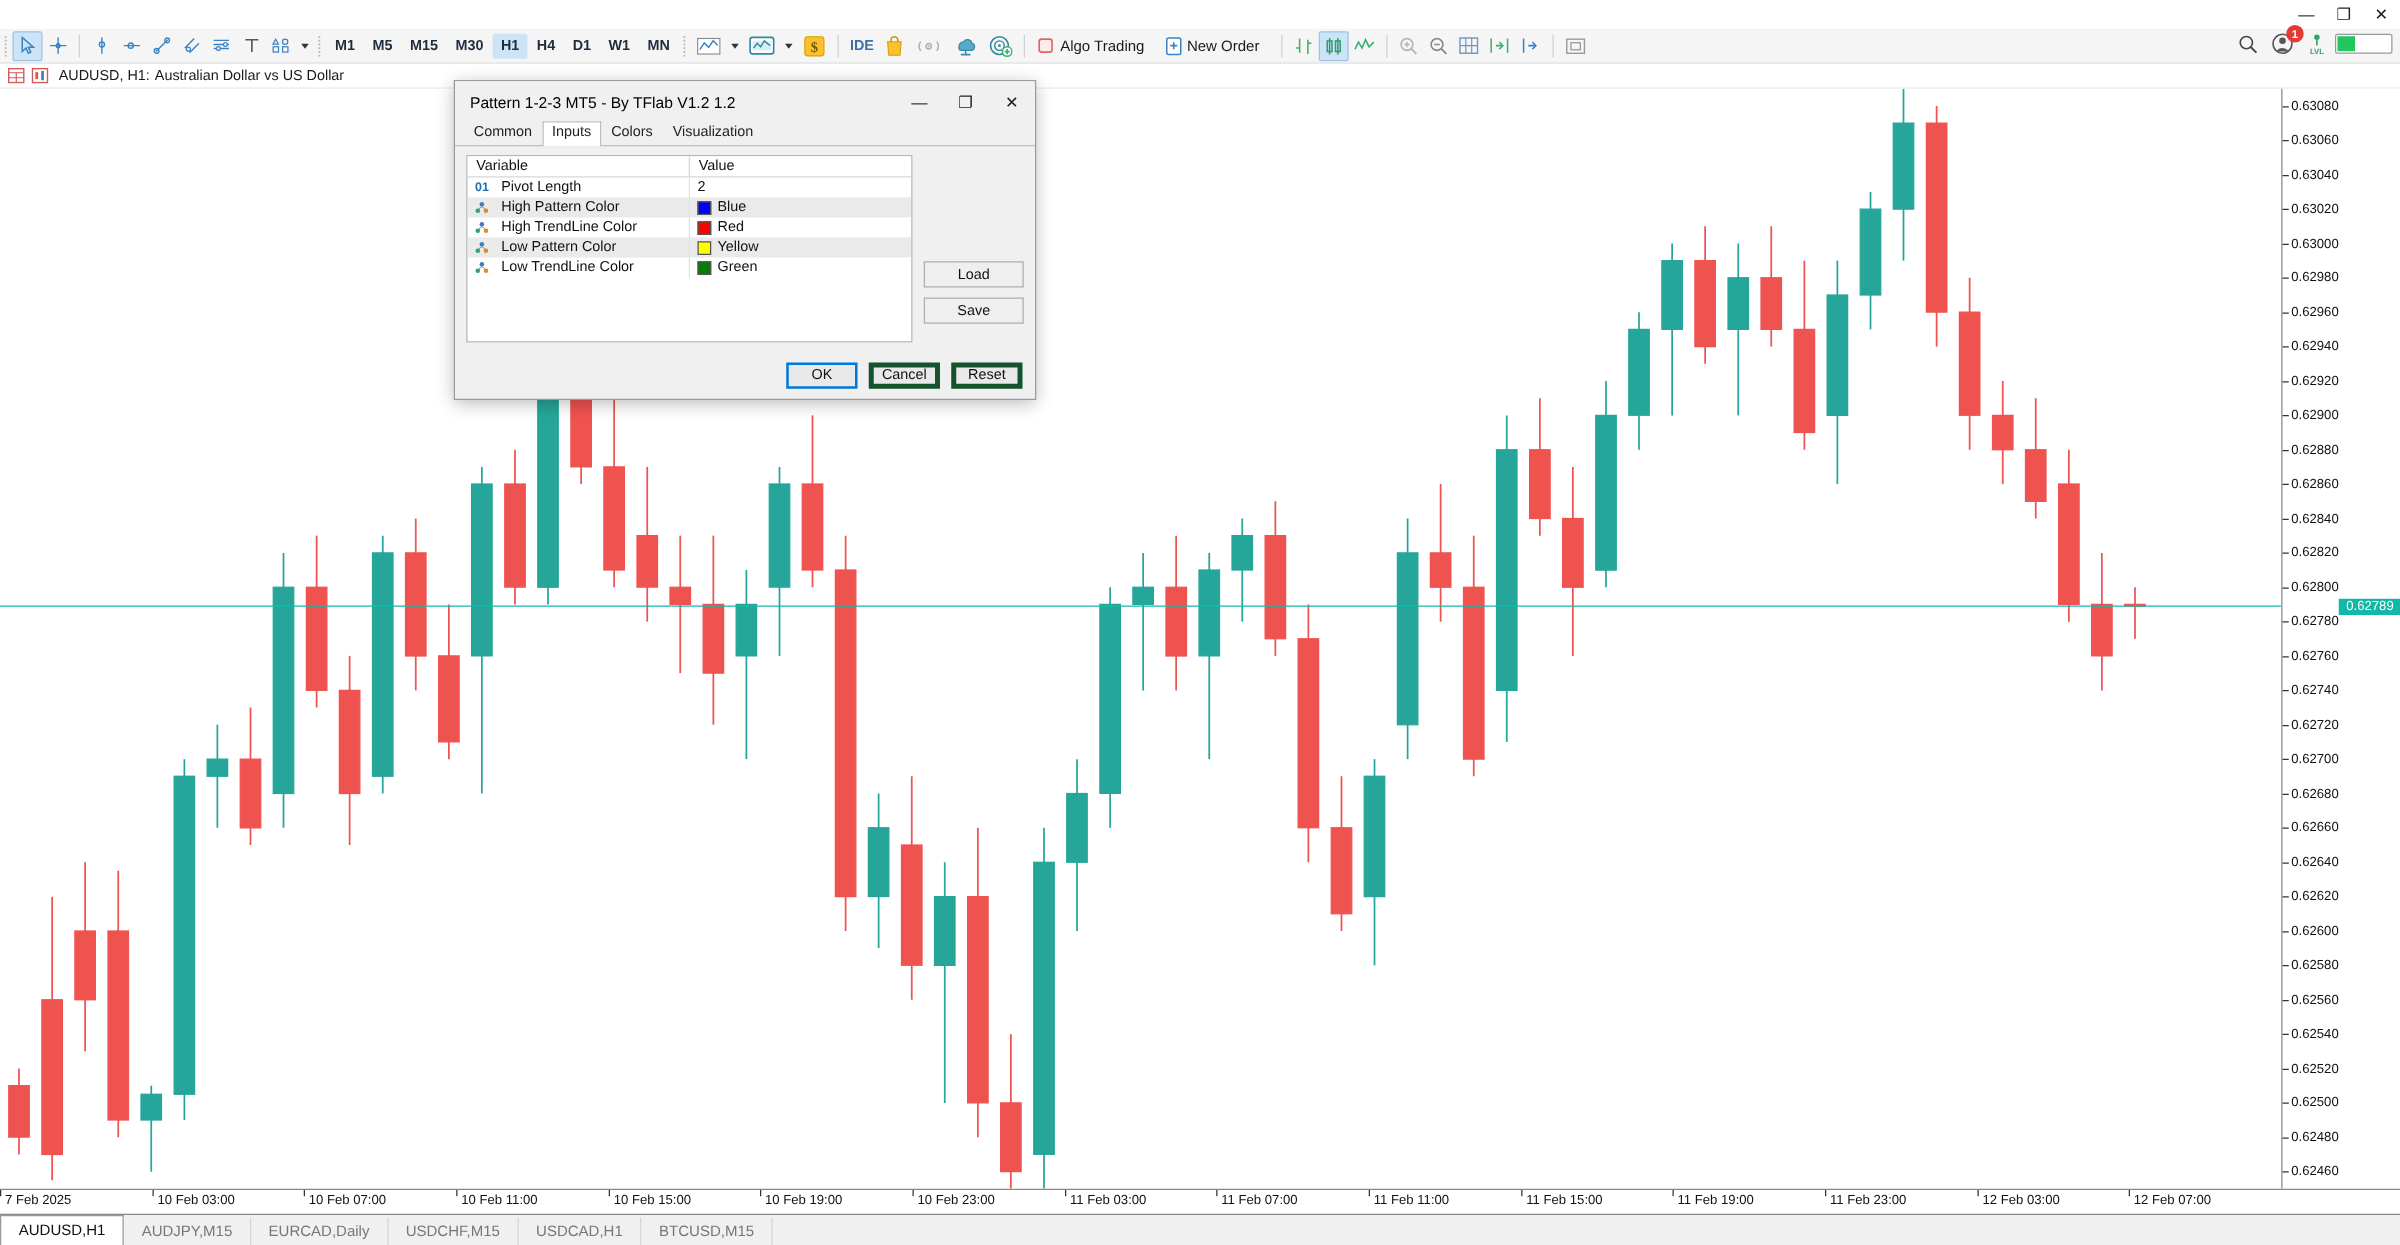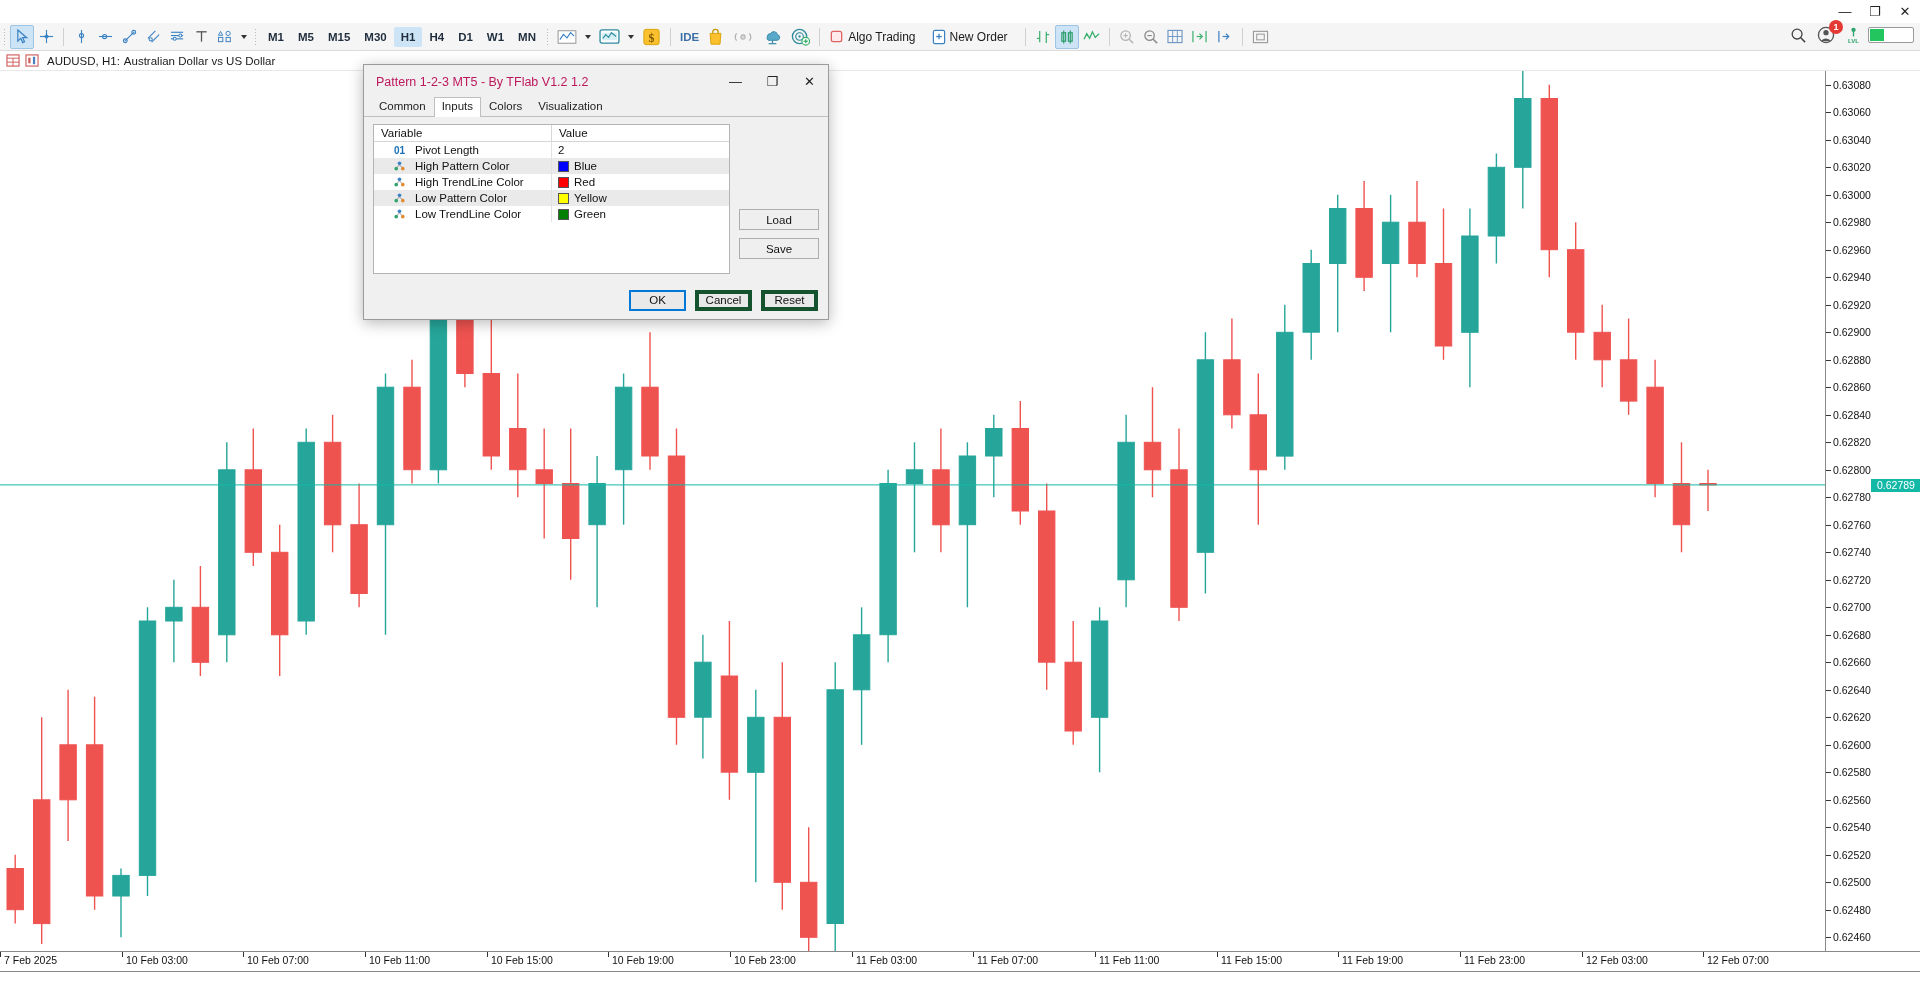--- a/index.html
+++ b/index.html
@@ -145,21 +145,21 @@
   
   .dialog {
     position: absolute; left: 363px; top: 64px; width: 466px; height: 256px;
     background: #f0f0f0; border: 1px solid #9b9b9b;
     box-shadow: 0 3px 14px rgba(0,0,0,0.28); z-index: 100;
   }
   .dlg-title {
     height: 33px; display: flex; align-items: center; background: #f0f0f0;
     padding-left: 12px;
   }
-  .dlg-title-text { font-size: 12.5px; color: #be185d; }
+  .dlg-title-text { font-size: 12.5px; color: #000000; }
   .dlg-wc { width: 37px; height: 33px; display: flex; align-items: center;
             justify-content: center; font-size: 13px; color: #222; cursor: default; }
 
   .dlg-tabs { display: flex; align-items: flex-end; height: 19px;
               padding-left: 7px; border-bottom: 1px solid #bfbfbf; }
   .dtab {
     font-size: 11.5px; color: #222; padding: 2px 7px 3px; cursor: default;
     border: 1px solid transparent; border-bottom: none; line-height: 13px;
   }
   .dtab.active {
@@ -170,21 +170,21 @@
   .vtable {
     width: 357px; height: 150px; background: #fff; border: 1px solid #b4b4b4;
     font-size: 11.5px; overflow: hidden;
   }
   .vt-head { display: flex; height: 17px; border-bottom: 1px solid #d7d7d7; background: #fff; }
   .vt-h1 { width: 178px; padding-left: 7px; line-height: 17px; color: #111;
            border-right: 1px solid #d7d7d7; }
   .vt-h2 { flex: 1; padding-left: 7px; line-height: 17px; color: #111; }
   .vt-row { display: flex; height: 16px; align-items: center; }
   .vt-row.alt { background: #eaeaea; }
-  .vt-c1 { width: 178px; display: flex; align-items: center; padding-left: 20px;
+  .vt-c1 { width: 178px; display: flex; align-items: center; padding-left: 6px;
            border-right: 1px solid #e2e2e2; height: 16px; }
   .vt-c2 { flex: 1; display: flex; align-items: center; padding-left: 6px; height: 16px; }
   .vt-name { font-size: 11.5px; color: #111; margin-left: 6px; }
   .vt-val { font-size: 11.5px; color: #111; }
   .sw { width: 11px; height: 11px; border: 1px solid #555; margin-right: 5px; flex: none; }
   .idx { font-size: 10px; color: #1a6fb5; font-weight: 600; width: 15px; }
 
   .sidebtns { position: absolute; right: 9px; top: 92px; }
   .sbtn {
     width: 80px; height: 21px; background: #efefef; border: 1px solid #adadad;
@@ -798,20 +798,30 @@
         <div class="ttick" style="left: 973px;">11 Feb 07:00</div>
         <div class="ttick" style="left: 1095px;">11 Feb 11:00</div>
         <div class="ttick" style="left: 1217px;">11 Feb 15:00</div>
         <div class="ttick" style="left: 1338px;">11 Feb 19:00</div>
         <div class="ttick" style="left: 1460px;">11 Feb 23:00</div>
         <div class="ttick" style="left: 1582px;">12 Feb 03:00</div>
         <div class="ttick" style="left: 1703px;">12 Feb 07:00</div>
       </div>
   </div>
 
+  <div class="tabsbar">
+    <div id="chart-tabs" style="display:flex;align-items:flex-end;">
+        <div class="ctab active">AUDUSD,H1</div>
+        <div class="ctab">AUDJPY,M15</div>
+        <div class="ctab">EURCAD,Daily</div>
+        <div class="ctab">USDCHF,M15</div>
+        <div class="ctab">USDCAD,H1</div>
+        <div class="ctab">BTCUSD,M15</div>
+      </div>
+  </div>
 
   <div class="dialog">
     <div class="dlg-title">
       <span class="dlg-title-text">Pattern 1-2-3 MT5 - By TFlab V1.2 1.2</span>
       <div style="margin-left:auto;display:flex;">
         <div class="dlg-wc">—</div>
         <div class="dlg-wc">❐</div>
         <div class="dlg-wc close">✕</div>
       </div>
     </div>

